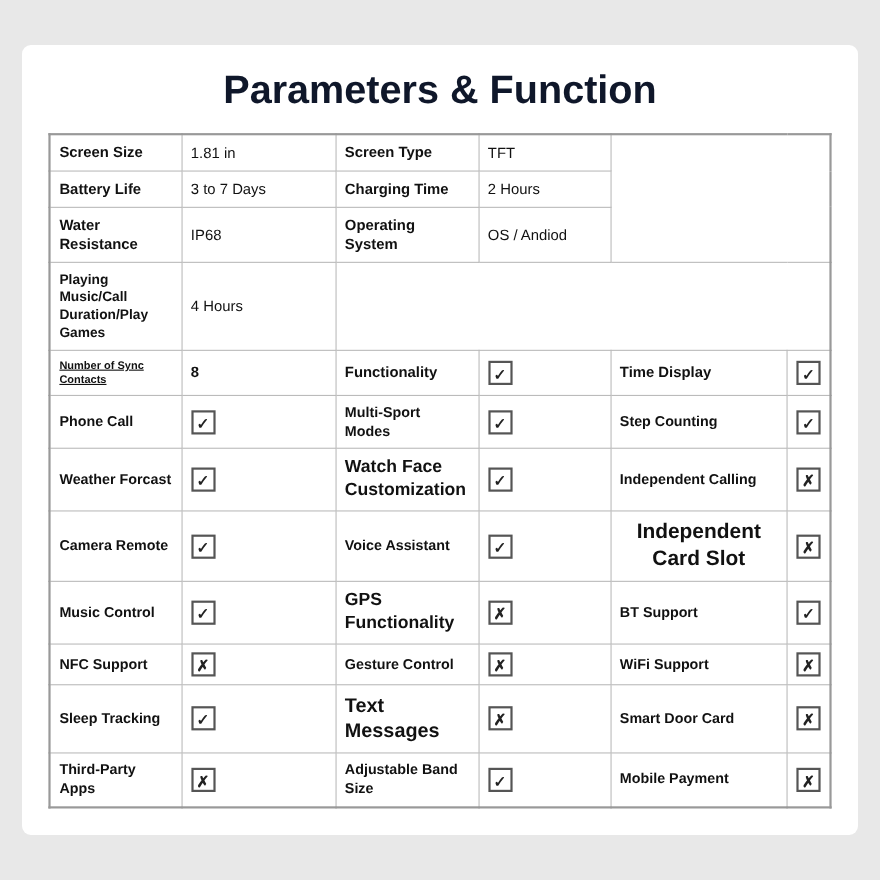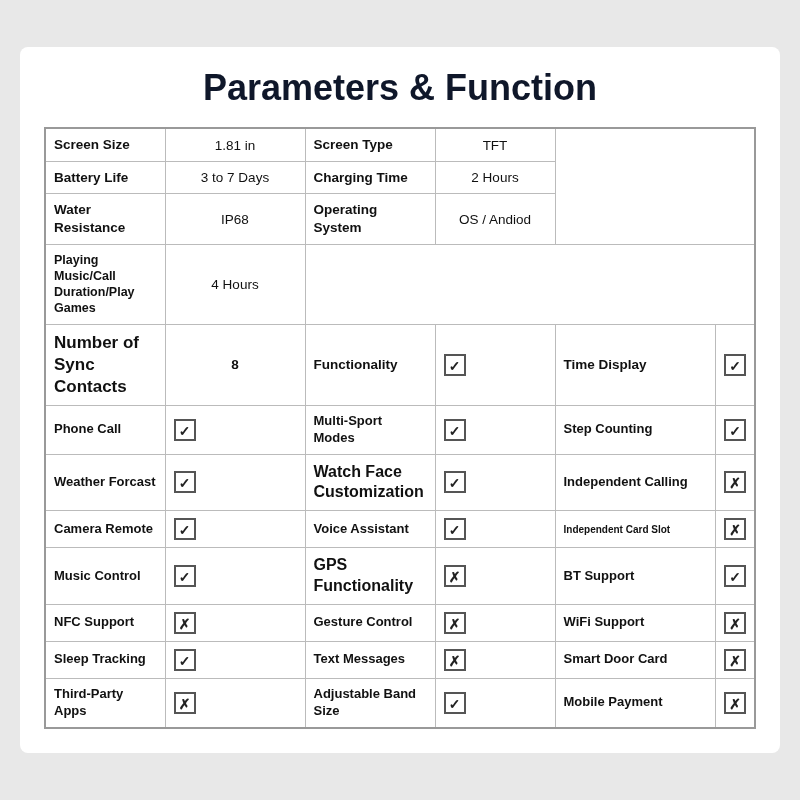--- a/index.html
+++ b/index.html
@@ -37,21 +37,20 @@
       font-size: 13.5px;
       vertical-align: middle;
       color: #111;
     }
     .label {
       font-weight: 700;
       line-height: 1.3;
     }
     .value {
       font-weight: 400;
-      text-align: center;
     }
     .check {
       display: inline-block;
       width: 22px;
       height: 22px;
       border: 2px solid #555;
       text-align: center;
       line-height: 20px;
       font-size: 14px;
       font-weight: bold;
@@ -83,21 +82,21 @@
           <td class="value" style="width: 140px;">IP68</td>
           <td class="label" style="width: 130px;">Operating System</td>
           <td class="value" style="width: 120px;">OS / Andiod</td>
         </tr>
         <tr>
           <td class="label" style="font-size: 12.5px;">Playing Music/Call Duration/Play Games</td>
           <td class="value">4 Hours</td>
           <td colspan="4"></td>
         </tr>
         <tr>
-          <td class="label" style="font-size: 17px;">Number of Sync Contacts</td>
+          <td class="label" style="font-size: 10px; text-decoration: underline;">Number of Sync Contacts</td>
           <td class="value" style="font-weight: 700;">8</td>
           <td class="label">Functionality</td>
           <td><span class="check check-yes"></span></td>
           <td class="label">Time Display</td>
           <td><span class="check check-yes"></span></td>
         </tr>
         <tr>
           <td class="label" style="font-size: 13px;">Phone Call</td>
           <td style="width: 32px;"><span class="check check-yes"></span></td>
           <td class="label" style="font-size: 13px;">Multi-Sport Modes</td>
@@ -111,21 +110,21 @@
           <td class="label" style="font-size: 16px;">Watch Face Customization</td>
           <td style="width: 32px;"><span class="check check-yes"></span></td>
           <td class="label" style="font-size: 13px;">Independent Calling</td>
           <td style="width: 32px;"><span class="check check-no"></span></td>
         </tr>
         <tr>
           <td class="label" style="font-size: 13px;">Camera Remote</td>
           <td style="width: 32px;"><span class="check check-yes"></span></td>
           <td class="label" style="font-size: 13px;">Voice Assistant</td>
           <td style="width: 32px;"><span class="check check-yes"></span></td>
-          <td class="label" style="font-size: 10px;">Independent Card Slot</td>
+          <td class="label" style="font-size: 19px; text-align: center;">Independent Card Slot</td>
           <td style="width: 32px;"><span class="check check-no"></span></td>
         </tr>
         <tr>
           <td class="label" style="font-size: 13px;">Music Control</td>
           <td style="width: 32px;"><span class="check check-yes"></span></td>
           <td class="label" style="font-size: 16px;">GPS Functionality</td>
           <td style="width: 32px;"><span class="check check-no"></span></td>
           <td class="label" style="font-size: 13px;">BT Support</td>
           <td style="width: 32px;"><span class="check check-yes"></span></td>
         </tr>
@@ -133,21 +132,21 @@
           <td class="label" style="font-size: 13px;">NFC Support</td>
           <td style="width: 32px;"><span class="check check-no"></span></td>
           <td class="label" style="font-size: 13px;">Gesture Control</td>
           <td style="width: 32px;"><span class="check check-no"></span></td>
           <td class="label" style="font-size: 13px;">WiFi Support</td>
           <td style="width: 32px;"><span class="check check-no"></span></td>
         </tr>
         <tr>
           <td class="label" style="font-size: 13px;">Sleep Tracking</td>
           <td style="width: 32px;"><span class="check check-yes"></span></td>
-          <td class="label" style="font-size: 13px;">Text Messages</td>
+          <td class="label" style="font-size: 18px;">Text Messages</td>
           <td style="width: 32px;"><span class="check check-no"></span></td>
           <td class="label" style="font-size: 13px;">Smart Door Card</td>
           <td style="width: 32px;"><span class="check check-no"></span></td>
         </tr>
         <tr>
           <td class="label" style="font-size: 13px;">Third-Party Apps</td>
           <td style="width: 32px;"><span class="check check-no"></span></td>
           <td class="label" style="font-size: 13px;">Adjustable Band Size</td>
           <td style="width: 32px;"><span class="check check-yes"></span></td>
           <td class="label" style="font-size: 13px;">Mobile Payment</td>

